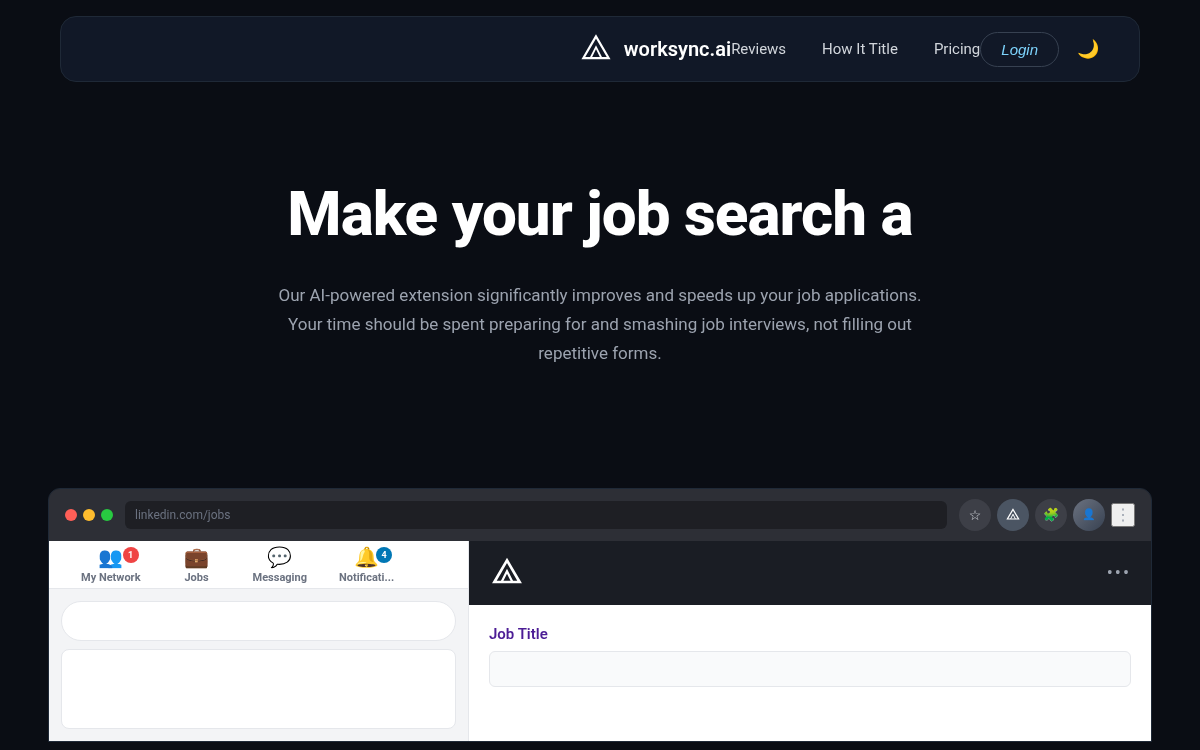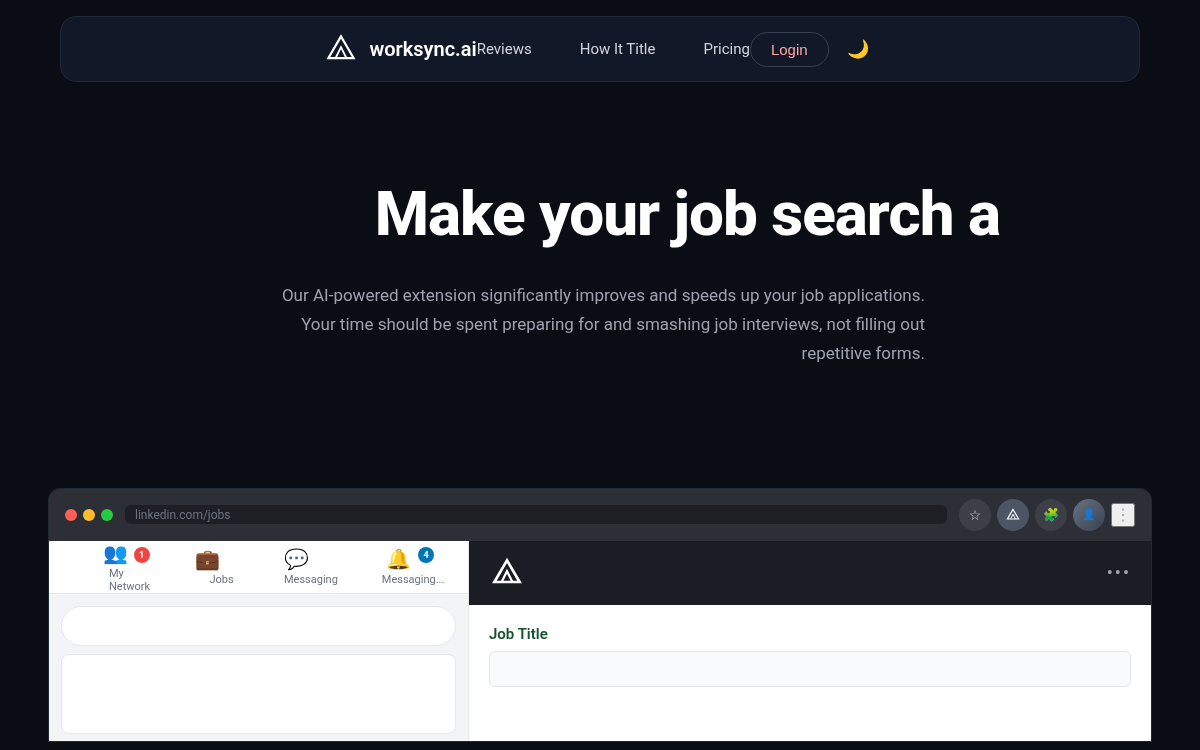--- a/index.html
+++ b/index.html
@@ -19,21 +19,21 @@
 
     
     .navbar {
       margin: 16px 60px;
       background-color: #111827;
       border: 1px solid #1f2937;
       border-radius: 16px;
       padding: 14px 32px;
       display: flex;
       align-items: center;
-      justify-content: center;
+      justify-content: flex-end;
     }
 
     .logo-area {
       display: flex;
       align-items: center;
       gap: 10px;
     }
 
     .logo-icon {
       width: 36px;
@@ -42,63 +42,64 @@
 
     .logo-text {
       font-size: 20px;
       font-weight: 600;
       color: #ffffff;
     }
 
     .nav-links {
       display: flex;
       align-items: center;
-      gap: 48px;
+      gap: 36px;
     }
 
     .nav-link {
       color: #d1d5db;
       font-size: 15px;
       cursor: pointer;
       text-decoration: none;
     }
 
     .nav-right {
       display: flex;
       align-items: center;
       gap: 12px;
     }
 
     .login-btn {
       background: transparent;
       border: 1px solid #374151;
-      color: #fca5a5;
+      color: #7dd3fc;
       padding: 8px 20px;
       border-radius: 20px;
       font-size: 15px;
       cursor: pointer;
+      font-style: italic;
     }
 
     .theme-toggle {
       width: 36px;
       height: 36px;
       background: transparent;
       border: none;
       cursor: pointer;
       display: flex;
       align-items: center;
       justify-content: center;
       font-size: 18px;
       color: #9ca3af;
       border-radius: 50%;
     }
 
     
     .hero {
-      text-align: right;
+      text-align: center;
       padding: 80px 200px 60px;
     }
 
     .hero-title {
       font-size: 62px;
       font-weight: 800;
       line-height: 1.15;
       letter-spacing: -1px;
       color: #ffffff;
       margin-bottom: 32px;
@@ -139,21 +140,21 @@
       height: 12px;
       border-radius: 50%;
     }
 
     .dot-red { background: #ff5f57; }
     .dot-yellow { background: #ffbd2e; }
     .dot-green { background: #28ca41; }
 
     .browser-address-bar {
       flex: 1;
-      height: 19px;
+      height: 28px;
       background: #1e1f24;
       border-radius: 6px;
       display: flex;
       align-items: center;
       padding: 0 10px;
       gap: 8px;
     }
 
     .browser-toolbar-right {
       display: flex;
@@ -240,22 +241,21 @@
     }
 
     .linkedin-nav-icon {
       font-size: 20px;
       color: #6b7280;
     }
 
     .linkedin-nav-label {
       font-size: 11px;
       color: #6b7280;
-      font-weight: 400;
-      margin-left: 28px;
+      font-weight: 700;
     }
 
     .badge {
       position: absolute;
       top: 6px;
       right: 18px;
       background: #ef4444;
       color: white;
       border-radius: 50%;
       width: 16px;
@@ -329,21 +329,21 @@
     }
 
     .extension-body {
       padding: 20px;
       background: #ffffff;
     }
 
     .extension-field-label {
       font-size: 15px;
       font-weight: 600;
-      color: #14532d;
+      color: #4c1d95;
       margin-bottom: 8px;
     }
 
     .extension-field-input {
       width: 100%;
       height: 36px;
       background: #f9fafb;
       border: 1px solid #e5e7eb;
       border-radius: 6px;
     }
@@ -427,21 +427,21 @@
         <div class="linkedin-nav-item">
           <span class="linkedin-nav-icon">💼</span>
           <span class="linkedin-nav-label">Jobs</span>
         </div>
         <div class="linkedin-nav-item">
           <span class="linkedin-nav-icon">💬</span>
           <span class="linkedin-nav-label">Messaging</span>
         </div>
         <div class="linkedin-nav-item">
           <span class="linkedin-nav-icon">🔔</span>
-          <span class="linkedin-nav-label">Messaging...</span>
+          <span class="linkedin-nav-label">Notificati...</span>
           <div class="badge badge-blue">4</div>
         </div>
       </div>
       <div class="linkedin-content">
         <div class="search-bar-mock"></div>
         <div class="content-card-mock"></div>
       </div>
     </div>
 
     <div class="extension-popup">

